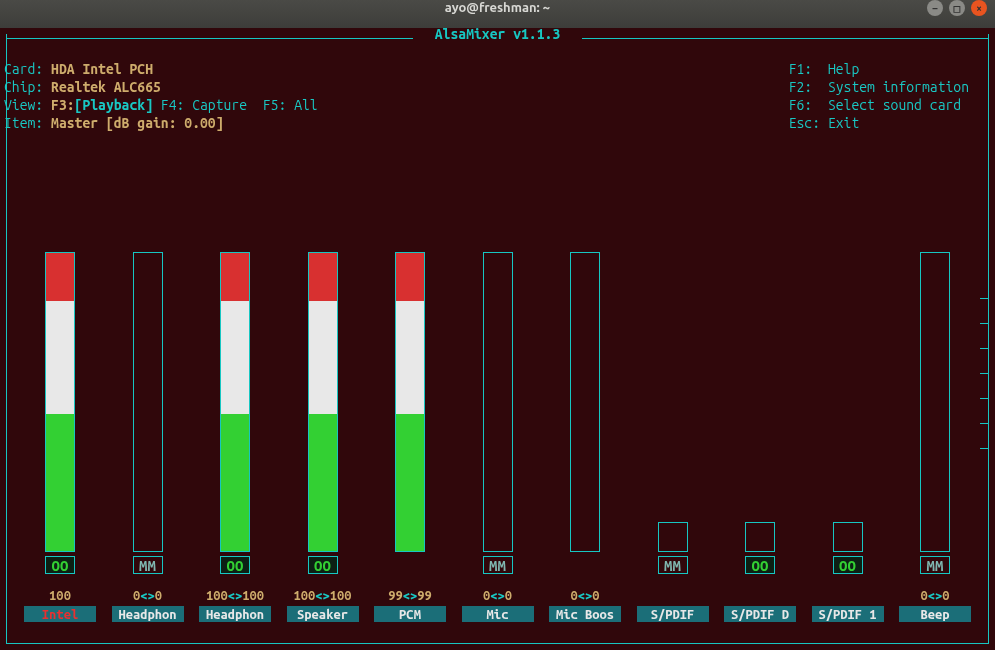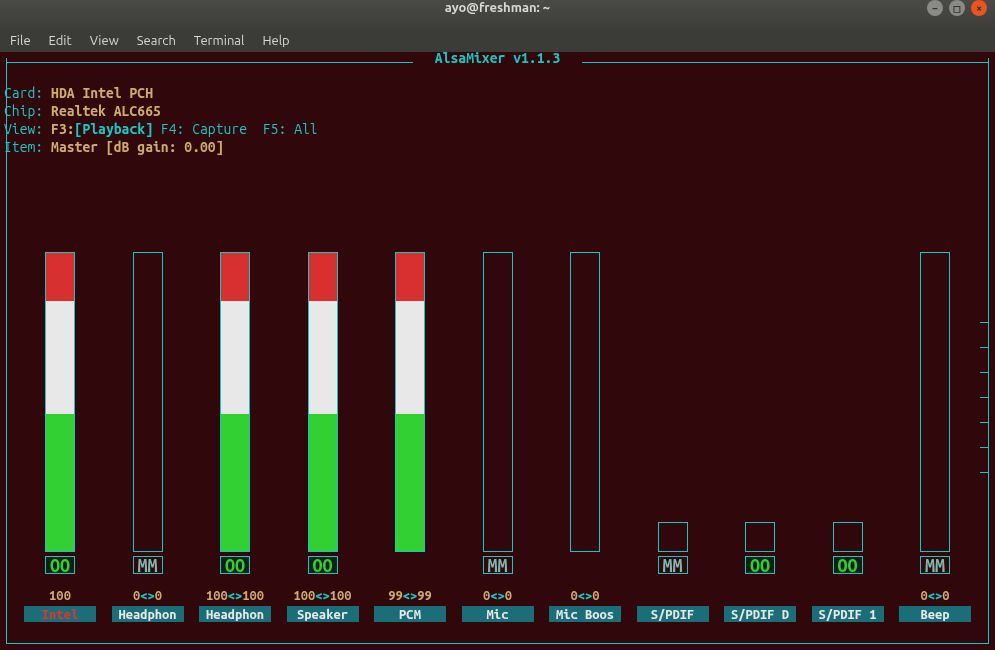--- a/index.html
+++ b/index.html
@@ -124,21 +124,21 @@
   .fill-white { width: 100%; background: #e8e8e8; }
   .fill-red   { width: 100%; background: #d83030; }
   .mute-box {
     margin-top: 4px;
     width: 30px;
     height: 18px;
     border: 1px solid #17c6c2;
     display: flex;
     align-items: center;
     justify-content: center;
-    font-size: 18px;
+    font-size: 15px;
     font-weight: bold;
   }
   .mute-OO { color: #33d033; background: #0c2014; }
   .mute-MM { color: #7fb7b0; }
   .vol-label { margin-top: 14px; font-size: 13px; font-weight: bold; color: #ceac6c; height: 16px; }
   .vol-label .sep { color: #19c8c4; }
   .name { 
     margin-top: 2px; 
     font-size: 13px; 
     font-weight: bold; 
@@ -174,44 +174,42 @@
 
   <div class="titlebar">
     <span>ayo@freshman: ~</span>
     <div class="window-controls">
       <div class="ctrl min">–</div>
       <div class="ctrl max">◻</div>
       <div class="ctrl close">×</div>
     </div>
   </div>
 
-  <div class="menubar">
-    <span>File</span>
-    <span>Edit</span>
-    <span>View</span>
-    <span>Search</span>
-    <span>Terminal</span>
-    <span>Help</span>
-  </div>
 
   <div class="terminal">
     <div class="frame"></div>
     <div class="frame-top">
       <div class="line"></div>
       <div class="title">AlsaMixer v1.1.3</div>
       <div class="line"></div>
     </div>
 
     <div class="info">
 <span class="cyan">Card:</span> <span class="amber">HDA Intel PCH</span>
 <span class="cyan">Chip:</span> <span class="amber">Realtek ALC665</span>
 <span class="cyan">View:</span> <span class="amber">F3:</span><span class="teal-high">[Playback]</span> <span class="cyan">F4: Capture</span>  <span class="cyan">F5: All</span>
 <span class="cyan">Item:</span> <span class="amber">Master [dB gain: 0.00]</span>
     </div>
 
+    <div class="help">
+<span class="cyan">F1:</span>  <span class="cyan">Help</span>
+<span class="cyan">F2:</span>  <span class="cyan">System information</span>
+<span class="cyan">F6:</span>  <span class="cyan">Select sound card</span>
+<span class="cyan">Esc:</span> <span class="cyan">Exit</span>
+    </div>
 
     <div class="channels" id="channels">
         <div class="channel">
           <div class="bar-box" style="height: 300px;">
             <div class="fill-red" style="height: 16%;"></div>
             <div class="fill-white" style="height: 38%;"></div>
             <div class="fill-green" style="height: 46%;"></div>
           </div>
           <div class="mute-box mute-OO">OO</div>
           <div class="vol-label"><span>100</span></div>

